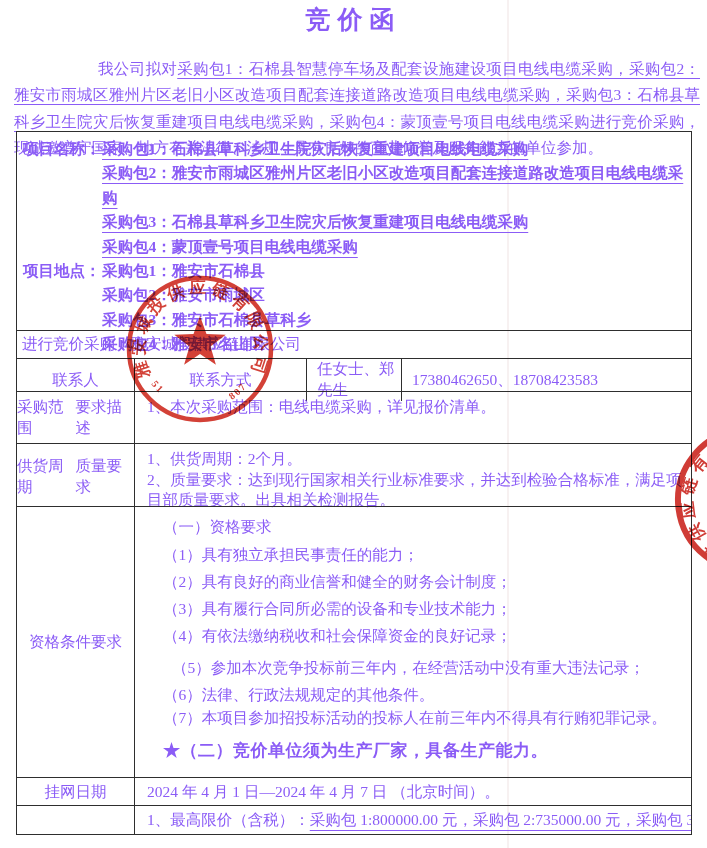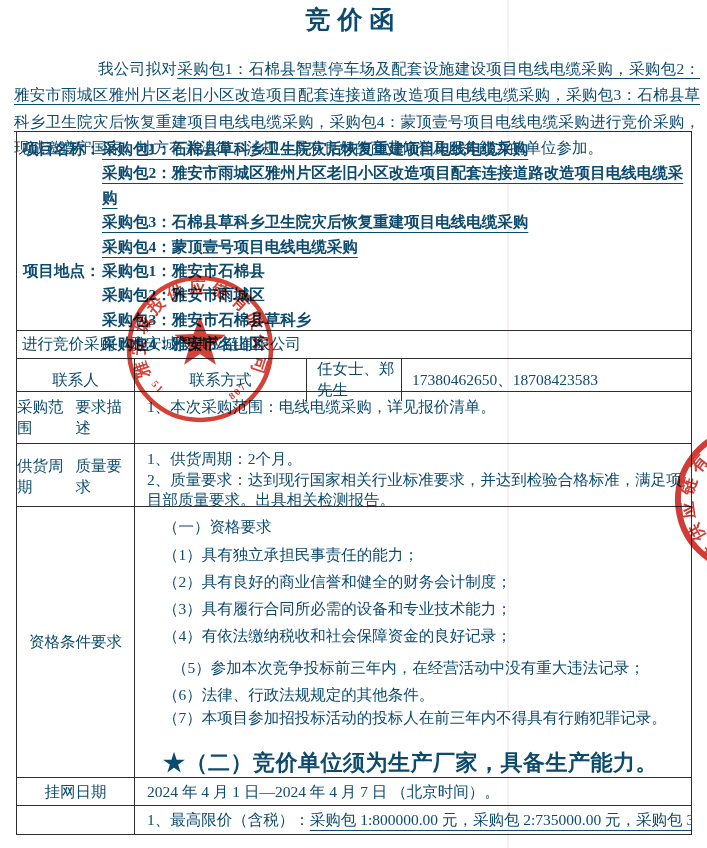--- a/index.html
+++ b/index.html
@@ -1,18 +1,18 @@
 <!DOCTYPE html>
 <html><head>
 <meta charset="utf-8">
 <style>
   html,body{margin:0;padding:0;}
   .page{
     position:relative; width:707px; height:848px; overflow:hidden;
-    background:#ffffff; color:#0c4a6e;
+    background:#ffffff; color:#8b5cf6;
     font-family:"Liberation Serif","DejaVu Serif",serif;
   }
   .scan-streak{position:absolute; left:507px; top:0; width:2px; height:848px;
     background:rgba(205,170,170,0.16); pointer-events:none;}
   .title{position:absolute; top:3px; left:0; width:100%; text-align:center;
     font-size:25px; font-weight:bold; letter-spacing:7px;}
   .intro{position:absolute; left:14px; top:40px; width:686px;
     font-size:15.5px; line-height:26.5px; text-align:justify; text-indent:84px;}
   .ul{text-decoration:underline; text-decoration-thickness:1px; text-underline-offset:4px;}
   .ul-b{text-decoration:underline; text-decoration-thickness:1px; text-underline-offset:5px;}
@@ -37,21 +37,21 @@
   .labcell.single{justify-content:center;}
   .ccell{border-left:1.6px solid #2e2e2e; box-sizing:border-box; padding:5px 8px 0 12px; line-height:20.6px;}
   .r4{height:52px;}
   .r5{height:63px;}
   .r6{height:271px;}
   .r6 .ccell{padding-left:28px; padding-top:6px;}
   .q-title{line-height:28px;}
   .q-item{line-height:27px;}
   .q-item.gap{margin-top:5px;margin-left:9px;}
   .q-item.tight{line-height:20px;}
-  .q-star{margin-top:22px; font-size:22px; font-weight:bold; letter-spacing:0.5px; line-height:26px;}
+  .q-star{margin-top:10px; font-size:17px; font-weight:bold; letter-spacing:0.5px; line-height:26px;}
   .r7{height:28px;}
   .r7 .ccell, .r8 .ccell{display:flex; align-items:center; padding-top:0; line-height:normal;}
   .r8{height:29px;}
   .r8 .ccell{white-space:nowrap; overflow:hidden;}
 
   .stamp{position:absolute; mix-blend-mode:multiply; opacity:0.92; pointer-events:none;}
   .stamp-main{left:121px; top:270px; width:158px; height:158px;}
   .stamp-edge{left:670px; top:421px; width:158px; height:158px; transform:rotate(-97deg);}
   .stamp svg{width:100%; height:100%; overflow:visible;}
   .stamp text{font-family:"Liberation Serif","DejaVu Serif",serif; font-weight:bold;}

